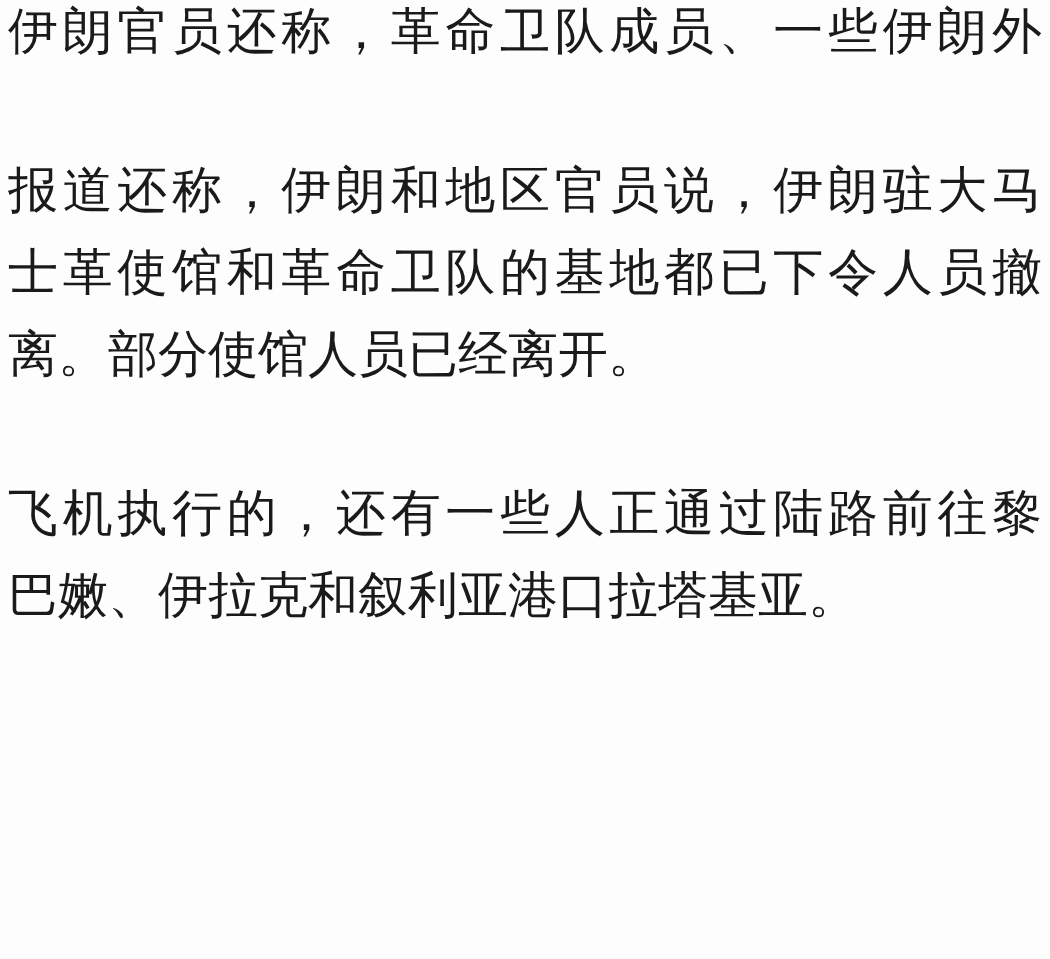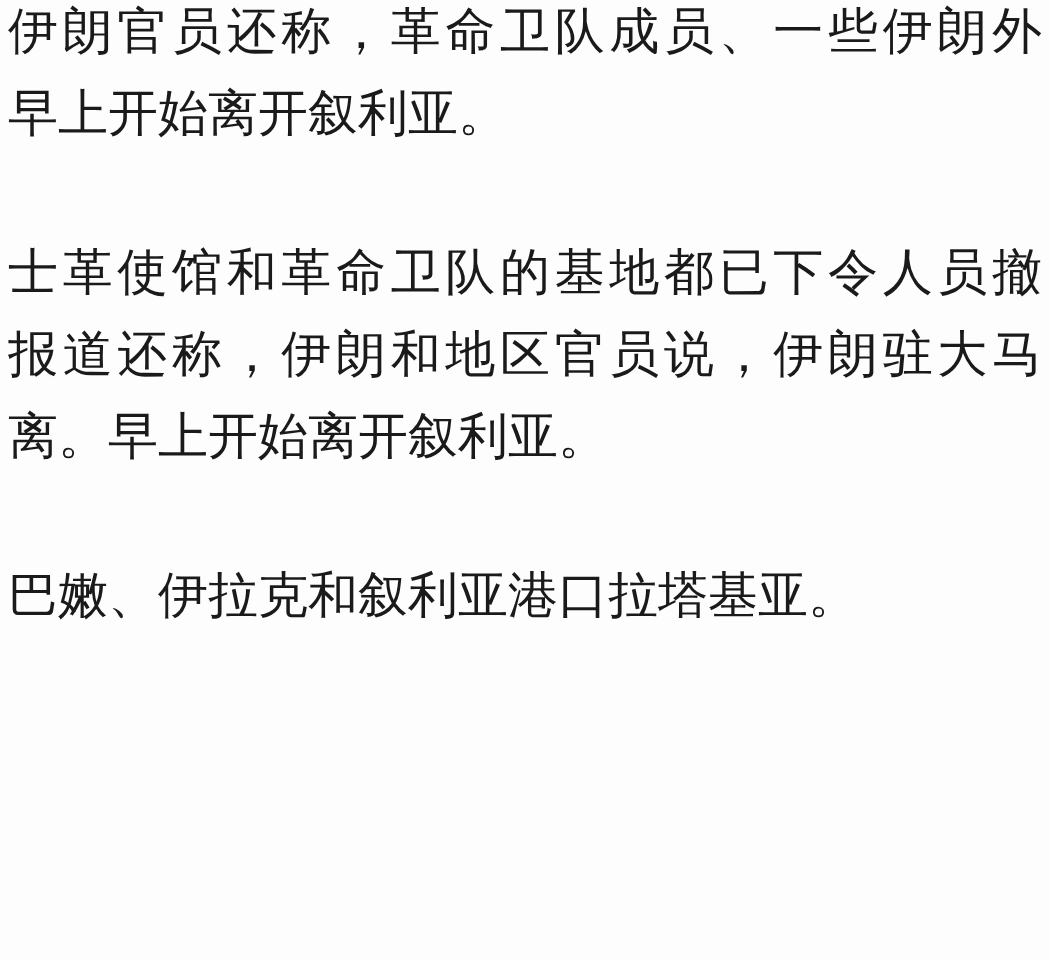--- a/index.html
+++ b/index.html
@@ -40,23 +40,23 @@
     text-align-last: justify;
     text-justify: inter-character;
   }
 </style>
 </head>
 <body>
 
 <main class="article" style="background: rgb(253, 253, 253); color: rgb(26, 26, 26);">
     <div class="para">
       <div class="line j">伊朗官员还称，革命卫队成员、一些伊朗外</div>
-      <div class="line">早上开始离开叙利亚。</div>
     </div>
     <div class="para">
+      <div class="line j">报道还称，伊朗和地区官员说，伊朗驻大马</div>
       <div class="line j">士革使馆和革命卫队的基地都已下令人员撤</div>
-      <div class="line j">报道还称，伊朗和地区官员说，伊朗驻大马</div>
-      <div class="line">离。早上开始离开叙利亚。</div>
+      <div class="line">离。部分使馆人员已经离开。</div>
     </div>
     <div class="para">
+      <div class="line j">飞机执行的，还有一些人正通过陆路前往黎</div>
       <div class="line">巴嫩、伊拉克和叙利亚港口拉塔基亚。</div>
     </div>
   </main>
 
 </body></html>

